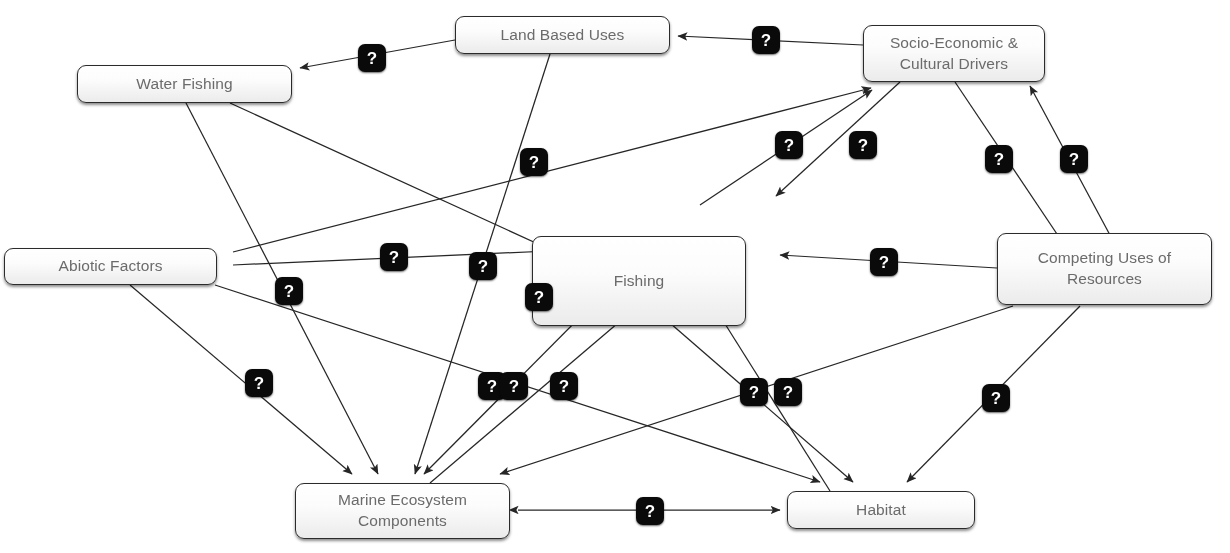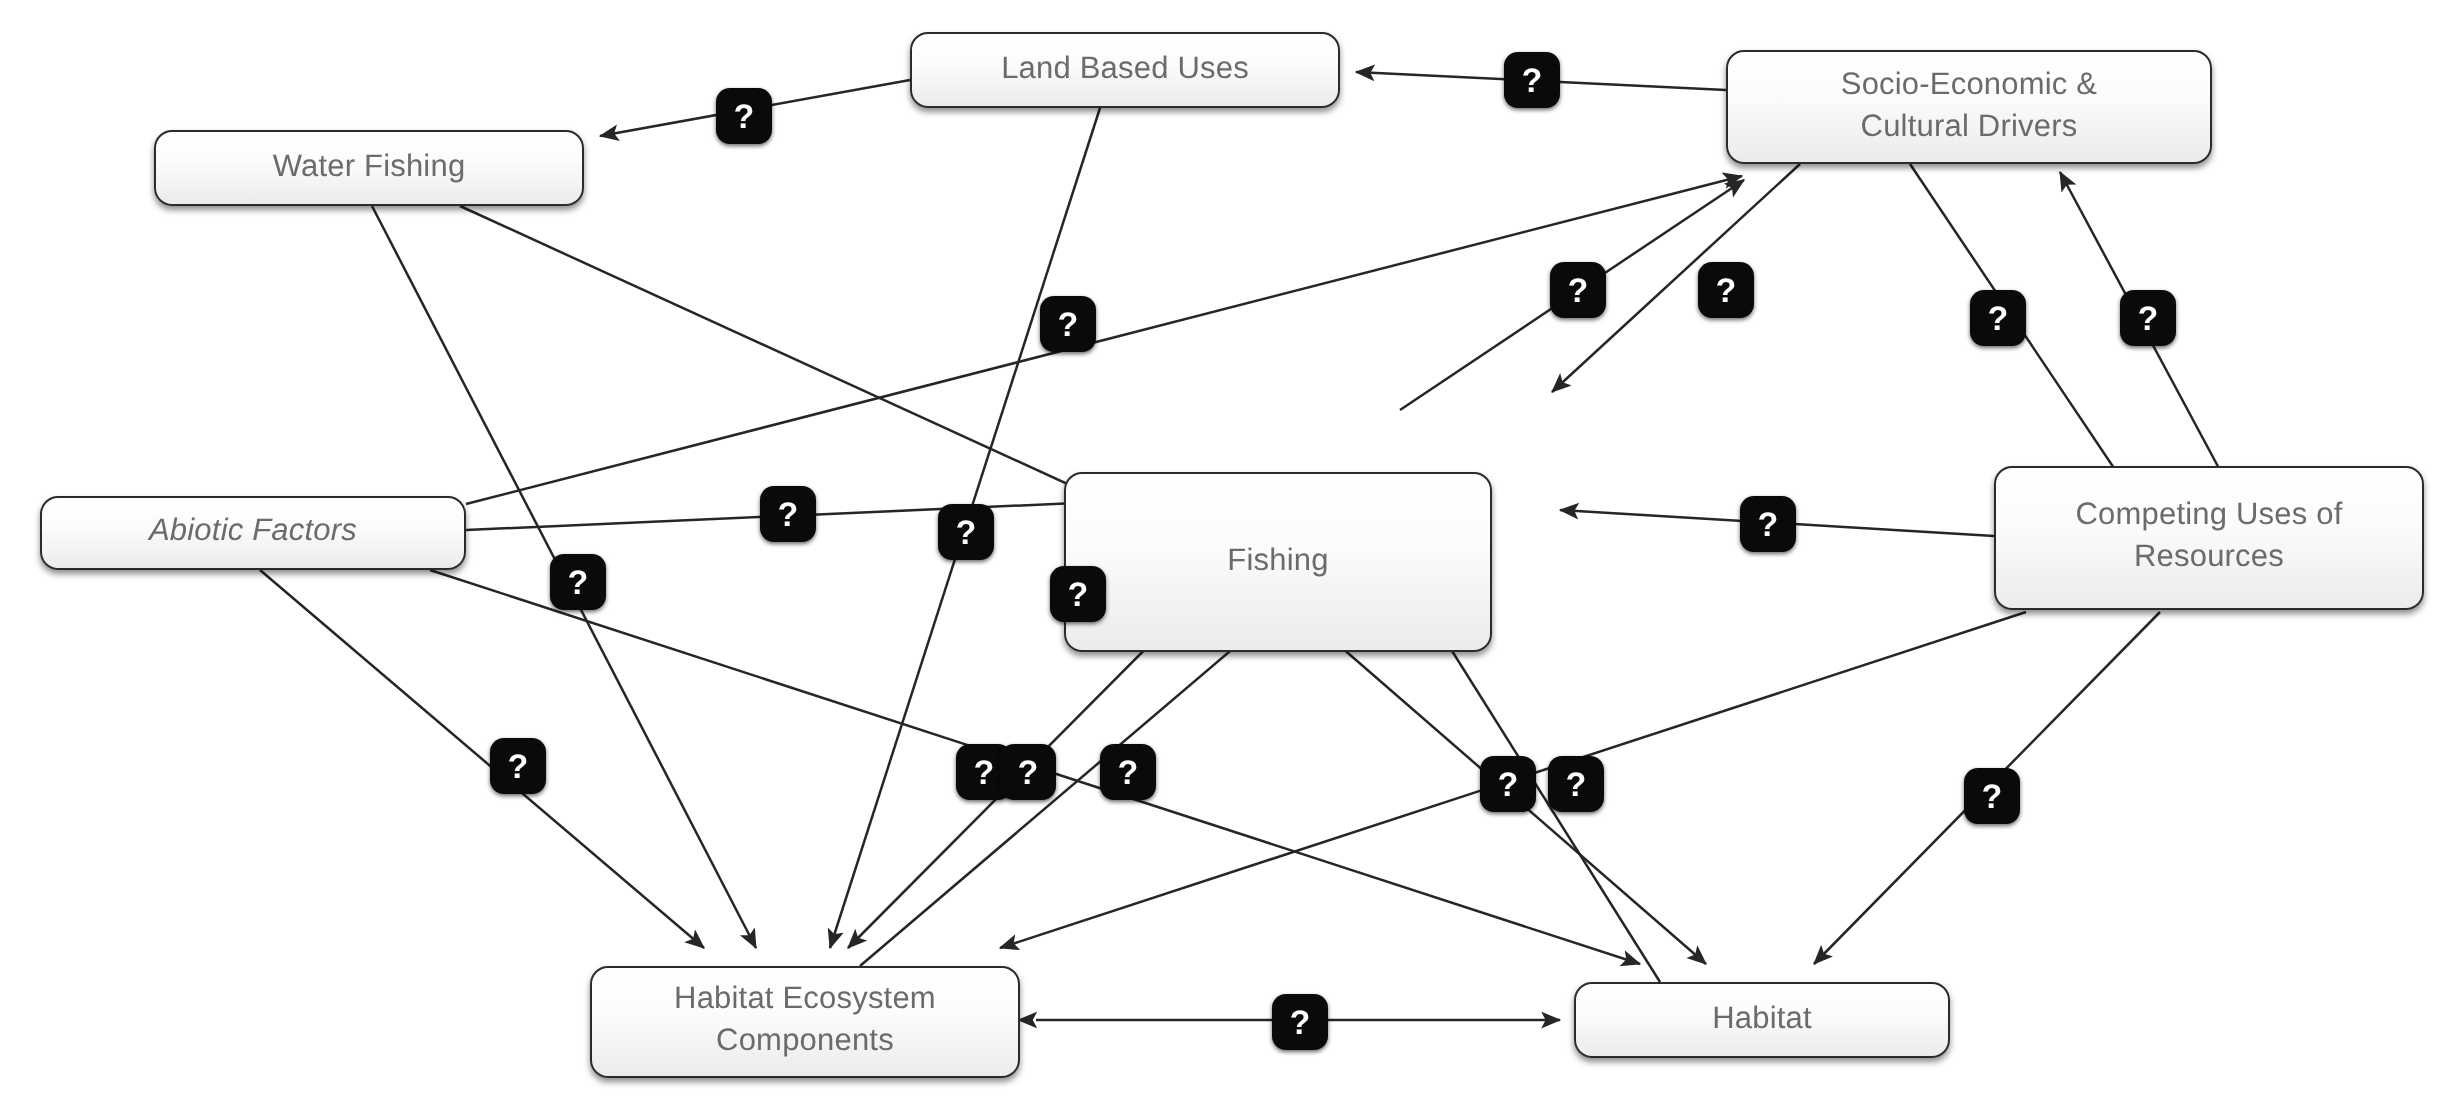--- a/index.html
+++ b/index.html
@@ -96,39 +96,39 @@
         <line x1="600" y1="297" x2="424" y2="474" stroke="#262626" stroke-width="1.25" marker-end="url(#arrowEnd)"></line>
         <line x1="640" y1="297" x2="853" y2="482" stroke="#262626" stroke-width="1.25" marker-end="url(#arrowEnd)"></line>
         <line x1="518" y1="510" x2="780" y2="510" stroke="#262626" stroke-width="1.25" marker-end="url(#arrowEnd)" marker-start="url(#arrowStart)"></line>
       </g>
   </svg>
 
   <div id="nodes-group">
       <div class="node" style="left: 455px; top: 16px; width: 215px; height: 38px;">
         <span style="white-space: pre-line;">Land Based Uses</span>
       </div>
-      <div class="node" style="left: 863px; top: 25px; width: 243px; height: 57px;">
+      <div class="node" style="left: 863px; top: 25px; width: 182px; height: 57px;">
         <span style="white-space: pre-line;">Socio-Economic  &amp;
 Cultural Drivers</span>
       </div>
       <div class="node" style="left: 77px; top: 65px; width: 215px; height: 38px;">
         <span style="white-space: pre-line;">Water Fishing</span>
       </div>
-      <div class="node" style="left: 20px; top: 248px; width: 213px; height: 37px; font-style: italic;">
+      <div class="node" style="left: 4px; top: 248px; width: 213px; height: 37px;">
         <span style="white-space: pre-line;">Abiotic Factors</span>
       </div>
       <div class="node" style="left: 532px; top: 205px; width: 214px; height: 90px; margin-top: 31px;">
         <span style="white-space: pre-line;">Fishing</span>
       </div>
       <div class="node" style="left: 997px; top: 233px; width: 215px; height: 72px;">
         <span style="white-space: pre-line;">Competing Uses of
 Resources</span>
       </div>
       <div class="node" style="left: 295px; top: 483px; width: 215px; height: 56px;">
-        <span style="white-space: pre-line;">Habitat Ecosystem
+        <span style="white-space: pre-line;">Marine Ecosystem
 Components</span>
       </div>
       <div class="node" style="left: 787px; top: 491px; width: 188px; height: 38px;">
         <span style="white-space: pre-line;">Habitat</span>
       </div>
     </div>
   <div id="badges-group">
       <div class="badge" style="left: 358px; top: 44px;">?</div>
       <div class="badge" style="left: 752px; top: 26px;">?</div>
       <div class="badge" style="left: 520px; top: 148px;">?</div>

